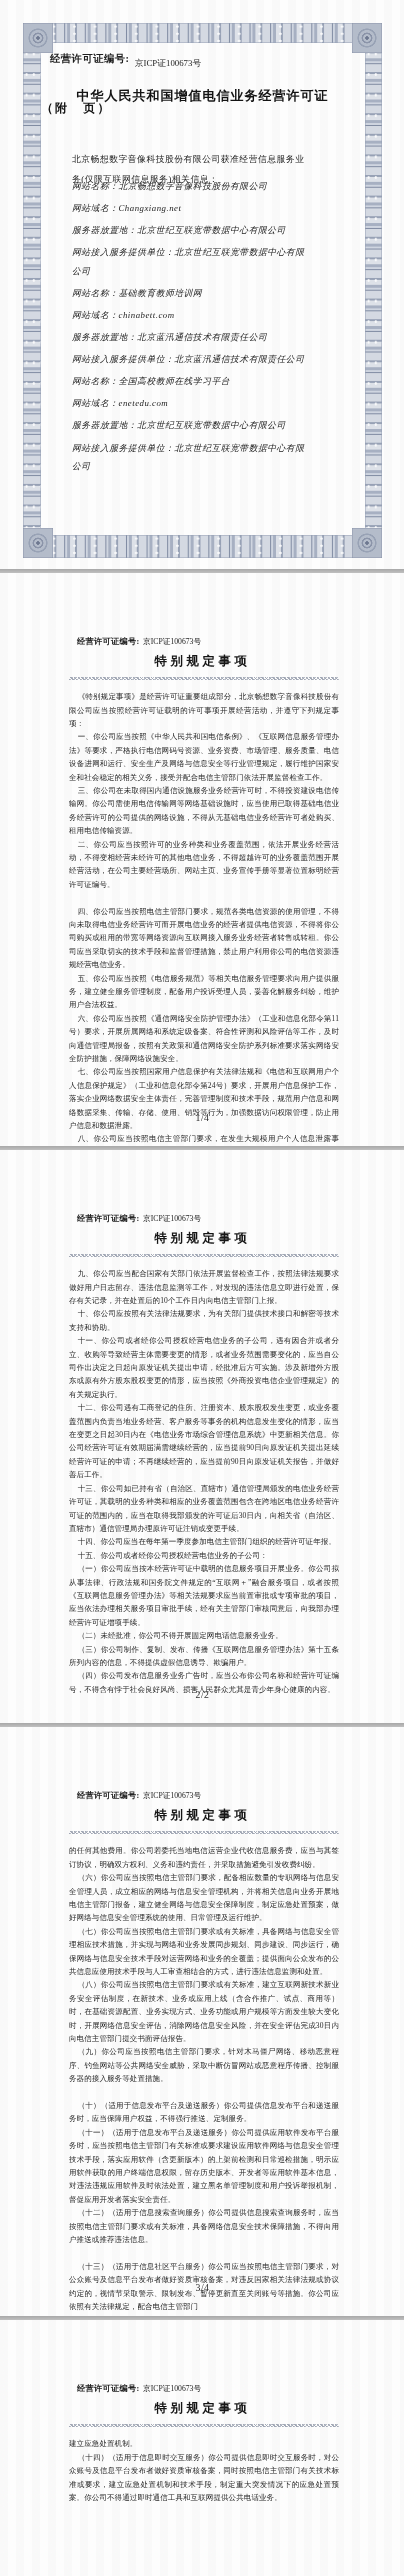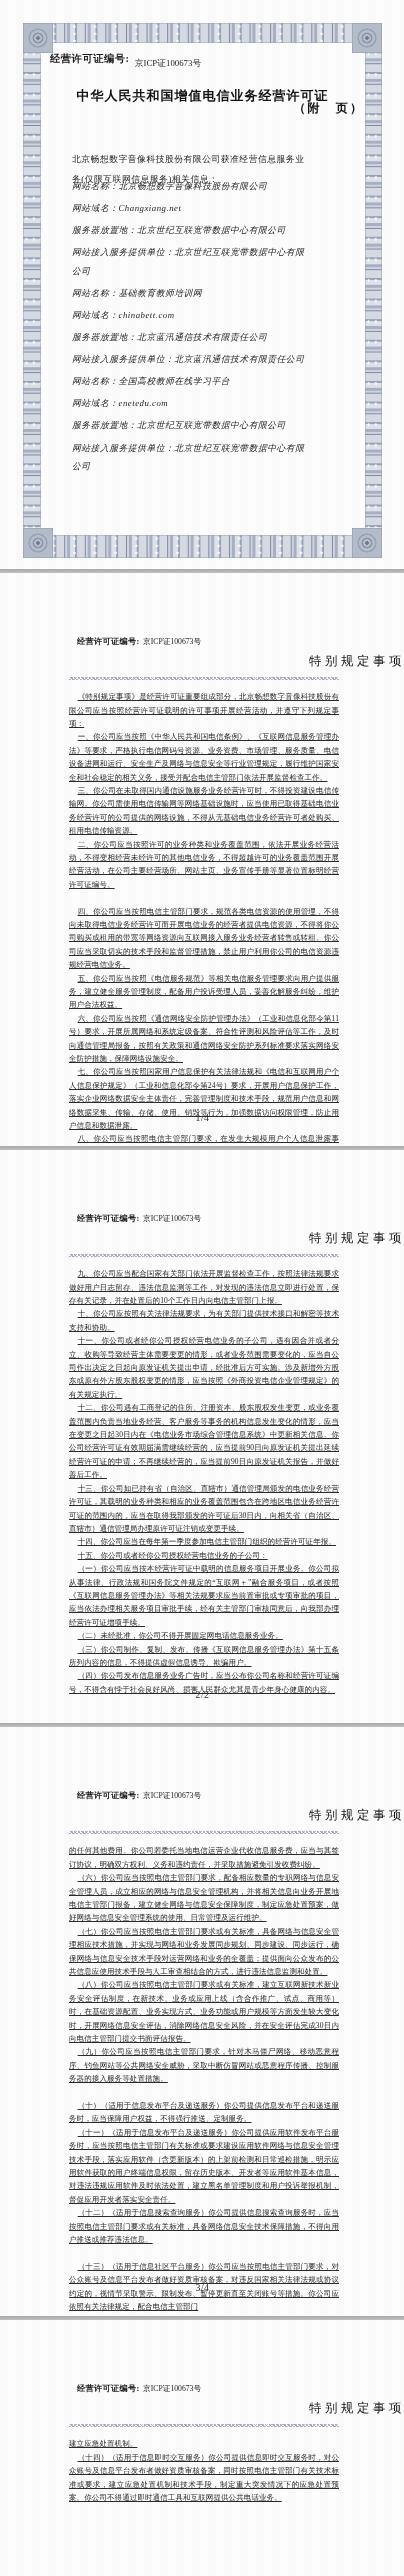--- a/index.html
+++ b/index.html
@@ -31,39 +31,39 @@
       radial-gradient(circle at 50% 50%, rgba(0,0,0,0) 7.7px, #98a2b5 8.2px 9.3px, rgba(0,0,0,0) 9.8px);
     box-shadow:inset 0 0 0 0.5px #8b94a9; }
   .c-tl { left:23px; top:23px; }  .c-tr { right:23px; top:23px; }
   .c-bl { left:23px; bottom:11.3px; } .c-br { right:23px; bottom:11.3px; }
 
   .cert-no { position:absolute; left:50px; top:52px; white-space:nowrap; }
   .cert-no .lab { font-size:10.3px; font-weight:bold; letter-spacing:0.5px; color:#1e1e1e; }
   .cert-no .val { font-size:8.8px; margin-left:5.2px; position:relative; top:3.6px; color:#1e1e1e; }
   .cert-title { position:absolute; top:87px; left:41px; right:41px; text-align:center;
                 font-size:13px; font-weight:bold; letter-spacing:1px; color:#141414; }
-  .cert-sub   { position:absolute; top:100px; left:41px; right:41px; text-align:right;
+  .cert-sub   { position:absolute; top:100px; left:41px; right:41px; text-align:left;
                 font-size:12px; font-weight:bold; letter-spacing:2.1px; color:#141414; }
   .cert-intro { position:absolute; top:140px; left:72px; width:238px;
                 font-size:8.8px; line-height:19.6px; letter-spacing:0.5px; color:#1c1c1c;margin-top:10px; }
   .cert-entries { position:absolute; top:177px; left:72px; width:241px;font-style:italic; }
   .cert-entries .entry { font-size:8.8px; line-height:18.5px; letter-spacing:0.5px;
                          margin-bottom:3.6px; color:#1c1c1c; }
 
   
   .p2,.p3 { height:573px; } .p4 { height:589px; } .p5 { height:552px; }
   .sp-header { position:absolute; top:63px; left:77px; white-space:nowrap; }
   .sp-header .lab { font-size:8.2px; font-weight:bold; letter-spacing:0.3px; color:#222; }
   .sp-header .val { font-size:7.7px; margin-left:3.6px; color:#222; }
-  .sp-title { position:absolute; top:80px; left:0; right:0; text-align:right;
-              font-size:12.4px; font-weight:normal; letter-spacing:3.6px; color:#161616; }
+  .sp-title { position:absolute; top:80px; left:0; right:0; text-align:center;
+              font-size:12.4px; font-weight:bold; letter-spacing:3.6px; color:#161616; }
   .wavy { position:absolute; top:104px; left:69px; right:66px; height:2.6px;
           background-image:repeating-linear-gradient(45deg,#a2a8b5 0 1px,rgba(0,0,0,0) 1px 2.6px),
                            repeating-linear-gradient(-45deg,#b9bec8 0 1px,rgba(0,0,0,0) 1px 2.6px); }
-  .sp-body { position:absolute; top:117px; left:69px; right:66px;text-decoration:underline; }
+  .sp-body { position:absolute; top:117px; left:69px; right:66px; }
   .sp-body p { margin:0; font-size:7.5px; line-height:13.4px; letter-spacing:0.1px;
                text-align:justify; text-indent:1.15em; color:#262626; }
   .sp-body p.gap { margin-top:13.4px; }
   .sp-body p.cont { text-indent:0; }
   .page-num { position:absolute; bottom:23px; left:0; right:0; text-align:center;
               font-size:9.8px; letter-spacing:0.5px; color:#2e2e2e; }
 </style>
 </head>
 <body>
 

